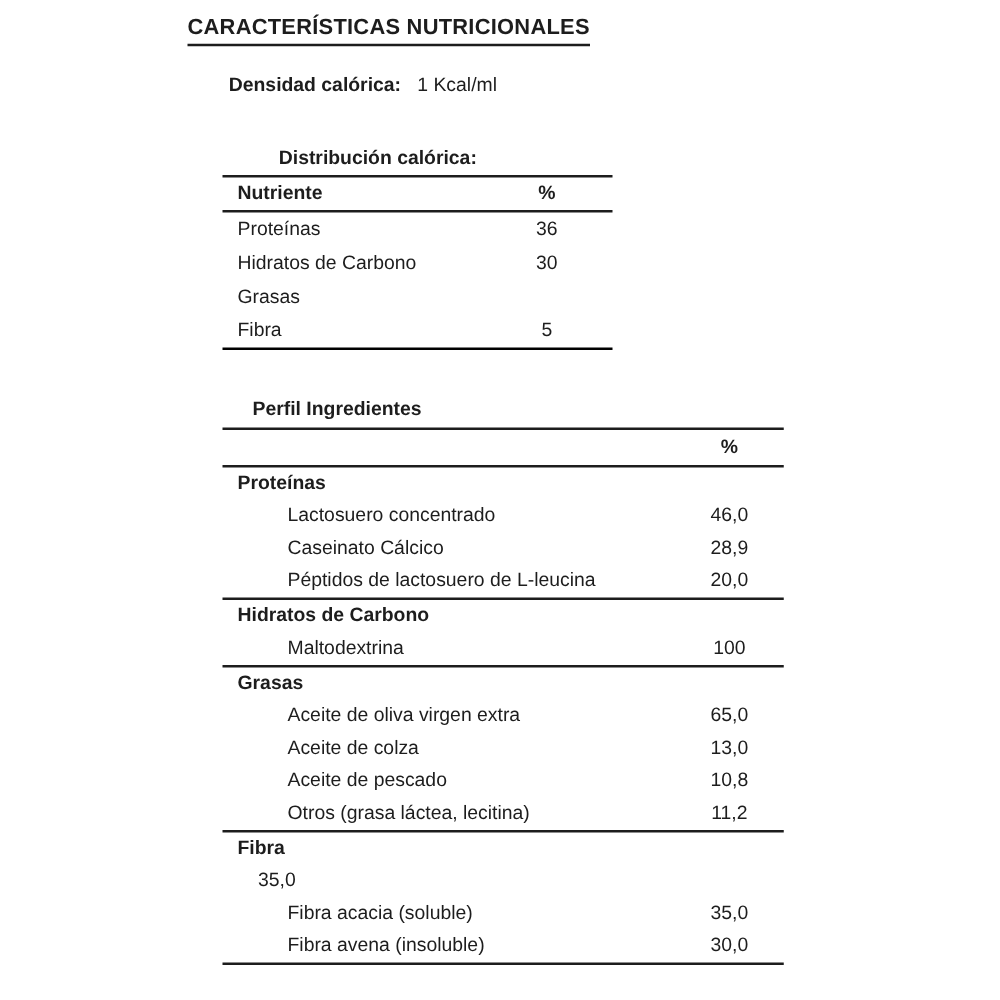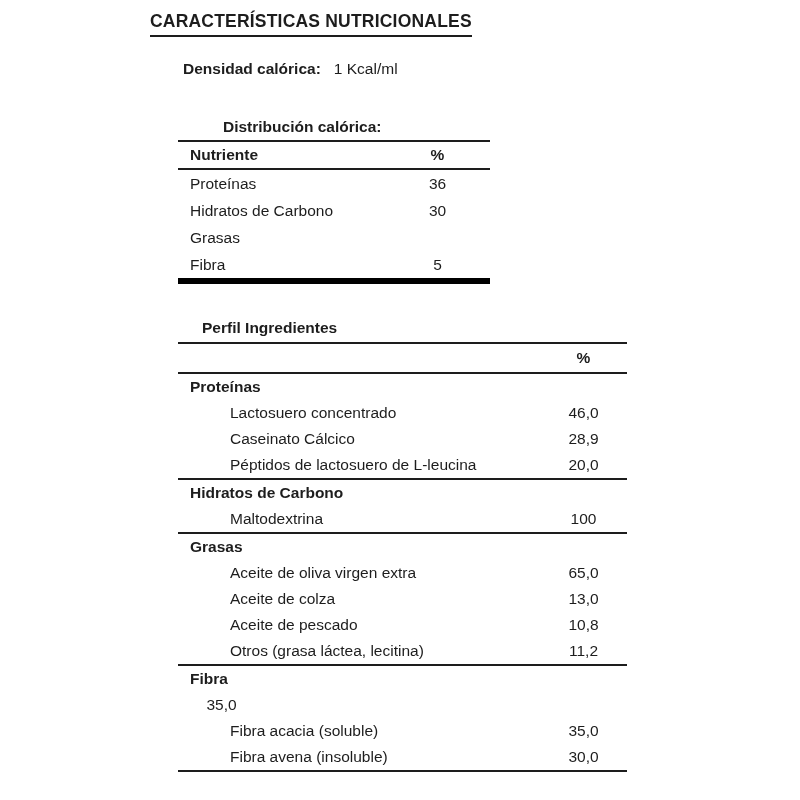--- a/index.html
+++ b/index.html
@@ -47,21 +47,21 @@
   .heading-dist { left: 183px; top: 117px; margin-left: 40px; }
   .heading-perfil { left: 183px; top: 318px; margin-left: 19px; }
 
   
   .table1 {
     position: absolute;
     left: 178px;
     top: 140px;
     width: 312px;
     border-top: 2px solid #1d1d1d;
-    border-bottom: 6px solid #000000;
+    border-bottom: 2px solid #000000;
     font-size: 15.5px;
   }
   .t1-header {
     display: flex;
     height: 26px;
     line-height: 26px;
     font-weight: bold;
     border-bottom: 2px solid #1d1d1d;
   }
   .t1-row {

